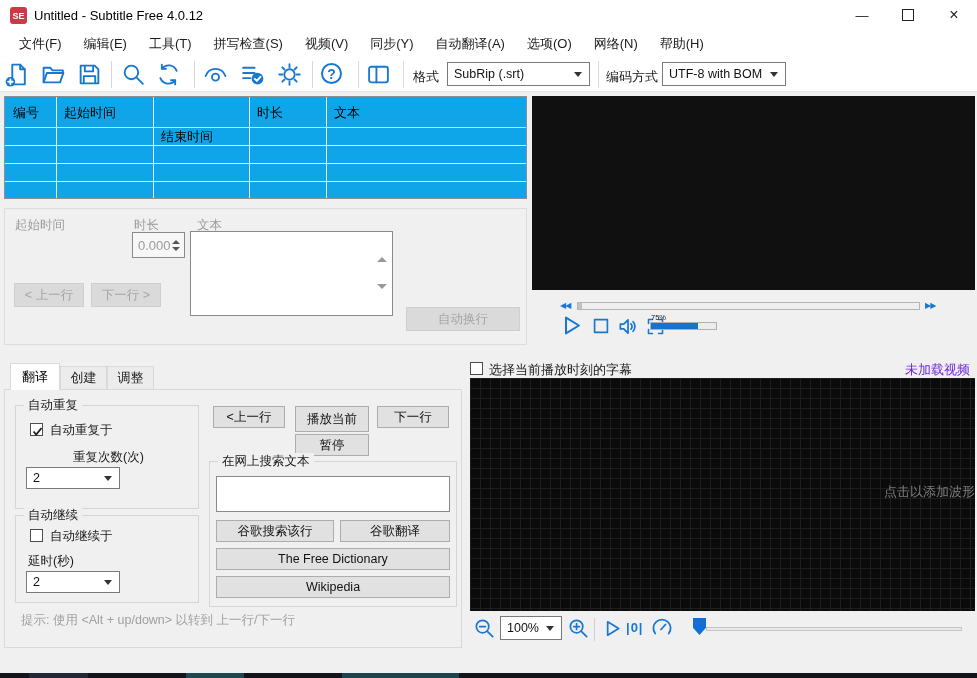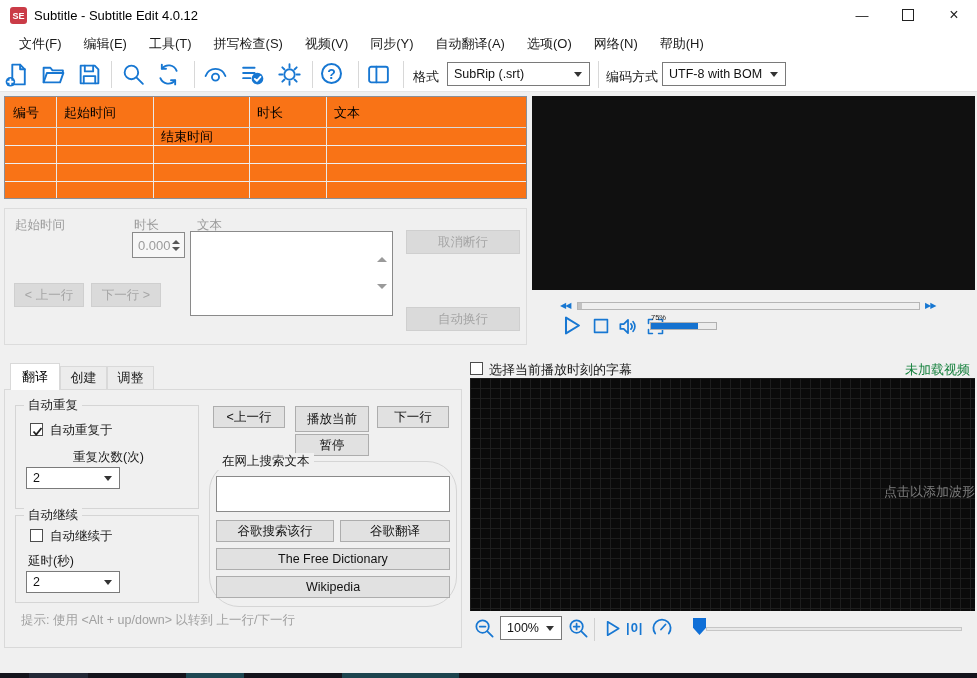--- a/index.html
+++ b/index.html
@@ -24,21 +24,21 @@
   .tbsep{top:4px;width:1px;height:27px;background:#d8d8d8;}
   .tblabel{top:11px;font-size:13px;color:#1a1a1a;}
   .combo{background:#fff;border:1px solid #7a7a7a;display:flex;align-items:center;font-size:12.5px;color:#111;}
   .combo .val{padding-left:6px;flex:1;white-space:nowrap;overflow:hidden;}
   .combo .arr{width:0;height:0;border-left:4px solid transparent;border-right:4px solid transparent;
               border-top:5px solid #333;margin-right:7px;}
   .helpq{border:2px solid var(--blue);border-radius:50%;width:21px;height:21px;color:var(--blue);
          font-weight:bold;font-size:14px;display:flex;align-items:center;justify-content:center;}
 
   
-  .listview{left:4px;top:96px;width:523px;height:103px;background:#f97316;border:1px solid #8a8f98;}
+  .listview{left:4px;top:96px;width:523px;height:103px;background:#0ea5e9;border:1px solid #8a8f98;}
   .lv-header{position:absolute;left:0;top:0;right:0;height:30px;border-bottom:1px solid #d9d9d9;display:flex;}
   .lv-h{font-size:13px;color:#000;padding:7px 0 0 8px;box-sizing:border-box;}
   .lv-vline{position:absolute;top:0;bottom:0;width:1px;background:#e9e9e9;}
   .lv-row{position:absolute;left:0;right:0;height:18px;border-bottom:1px solid #efefef;}
 
   
   .video{left:532px;top:96px;width:443px;height:194px;background:#101010;}
   .seekarrow{font-size:8px;color:var(--blue);letter-spacing:-1px;font-weight:bold;}
   .seektrack{left:577px;top:302px;width:343px;height:8px;background:#efefef;border:1px solid #b5b5b5;}
   .seeknub{position:absolute;left:0;top:0;width:4px;height:6px;background:#c2c2c2;}
@@ -95,21 +95,21 @@
            background:linear-gradient(90deg,#14141c 0,#14141c 3%,#232836 3%,#232836 9%,#14141c 9%,#14141c 19%,#1d4752 19%,#1d4752 25%,#14141c 25%,#14141c 35%,#1c444e 35%,#1c444e 47%,#14141c 47%,#14141c 100%);}
   svg.blueicon *{stroke:var(--blue);fill:none;stroke-width:1.8;stroke-linecap:round;stroke-linejoin:round;}
   svg.blueicon .fill{fill:var(--blue);stroke:none;}
   svg.blueicon .wh{stroke:#fff;}
 </style>
 </head>
 <body>
 
 <div class="abs titlebar">
   <div class="abs appicon">SE</div>
-  <div class="abs title">Subtitle - Subtitle Edit 4.0.12</div>
+  <div class="abs title">Untitled - Subtitle Free 4.0.12</div>
   <div class="abs winbtn" style="left:839px;">
     <span>—</span>
     </div>
   <div class="abs winbtn" style="left:885px;">
     <span class="maxglyph"></span>
     </div>
   <div class="abs winbtn" style="left:931px;font-size:16px;">
     <span>×</span>
     </div>
 </div>
@@ -268,21 +268,20 @@
     <span class="spin">
         <span class="tri-up"></span>
         <span class="tri-dn"></span>
       </span>
     </div>
   <span class="abs glabel" style="left:192px;top:8px;">文本</span>
   <div class="abs textarea" style="left:185px;top:22px;width:203px;height:85px;">
     <span class="sc-up"><span class="tri-up2"></span></span>
     <span class="sc-dn"><span class="tri-dn2"></span></span>
     </div>
-  <div class="abs btn disabled" style="left:401px;top:21px;width:114px;height:24px;">取消断行</div>
   <div class="abs btn disabled" style="left:401px;top:50px;width:114px;height:24px;margin-top:48px;">自动换行</div>
   <div class="abs btn disabled" style="left:9px;top:74px;width:70px;height:24px;">&lt; 上一行</div>
   <div class="abs btn disabled" style="left:86px;top:74px;width:70px;height:24px;">下一行 &gt;</div>
 </div>
 
 <div class="abs tab-active">翻译</div>
 <div class="abs tab" style="left:60px;width:47px;">创建</div>
 <div class="abs tab" style="left:107px;width:47px;">调整</div>
 
 <div class="abs tabpanel">
@@ -311,33 +310,33 @@
       <span class="arr"></span>
       </div>
   </div>
   <span class="abs hint" style="left:16px;top:222px;">提示: 使用 &lt;Alt + up/down&gt; 以转到 上一行/下一行</span>
 
   <div class="abs btn" style="left:208px;top:16px;width:72px;height:22px;">&lt;上一行</div>
   <div class="abs btn" style="left:290px;top:16px;width:74px;height:26px;">播放当前</div>
   <div class="abs btn" style="left:372px;top:16px;width:72px;height:22px;">下一行</div>
   <div class="abs btn" style="left:290px;top:44px;width:74px;height:22px;">暂停</div>
 
-  <div class="abs groupbox" style="left:204px;top:71px;width:248px;height:146px;border-radius:30px;">
+  <div class="abs groupbox" style="left:204px;top:71px;width:248px;height:146px;">
     <span class="legend">在网上搜索文本</span>
     <input class="abs" style="left: 6px; top: 14px; width: 234px; height: 36px; border: 1px solid rgb(138, 138, 138); background: rgb(255, 255, 255); font-size: 13px; box-sizing: border-box;" value="">
     <div class="abs btn" style="left:6px;top:58px;width:118px;height:22px;">谷歌搜索该行</div>
     <div class="abs btn" style="left:130px;top:58px;width:110px;height:22px;">谷歌翻译</div>
     <div class="abs btn" style="left:6px;top:86px;width:234px;height:22px;">The Free Dictionary</div>
     <div class="abs btn" style="left:6px;top:114px;width:234px;height:22px;">Wikipedia</div>
   </div>
 </div>
 
 <div class="abs cb" style="left:470px;top:362px;"></div>
 <span class="abs cblabel" style="left:489px;top:361px;font-size:13px;">选择当前播放时刻的字幕</span>
-<span class="abs" style="right:7px;top:361px;font-size:13px;color:#15803d;">未加载视频</span>
+<span class="abs" style="right:7px;top:361px;font-size:13px;color:#6d28d9;">未加载视频</span>
 
 <div class="abs waveform">
   <div class="waveplaceholder">点击以添加波形</div>
 </div>
 
 <div class="abs vicon" style="left:473px;top:617px;">
   <svg class="blueicon" width="23" height="23" viewBox="0 0 24 24">
     <circle cx="10" cy="10" r="6.5" stroke-width="2"></circle>
       <path d="M15 15l5.5 5.5" stroke-width="2"></path>
       <path d="M7 10h6" stroke-width="2"></path>

